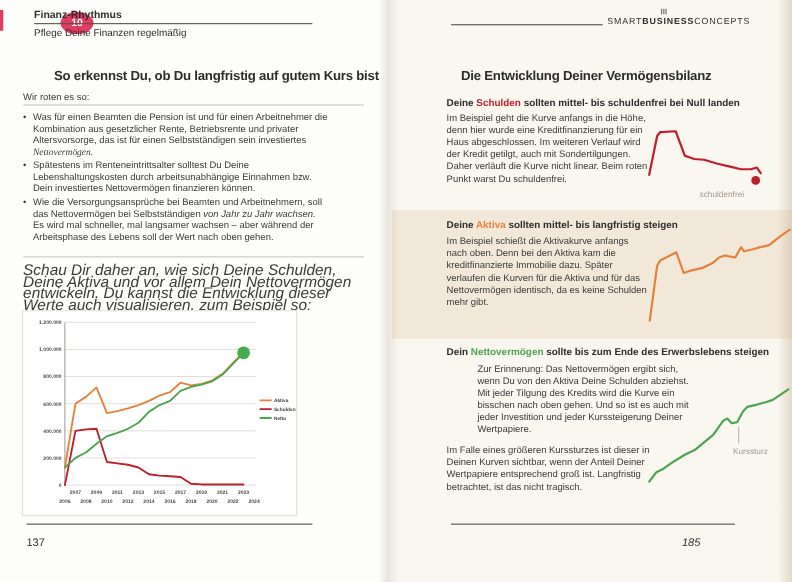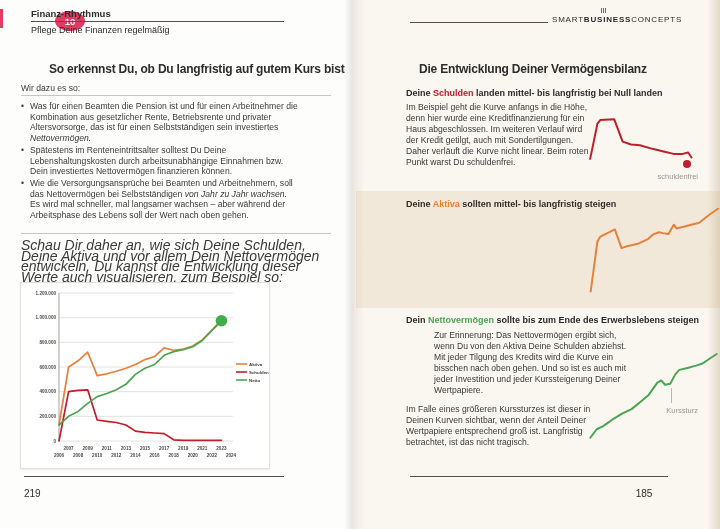--- a/index.html
+++ b/index.html
@@ -28,36 +28,36 @@
   .bullets{left:21px;top:101px;width:277px;font-size:8.6px;line-height:10.7px;}
   .bullets .li{position:relative;padding-left:9px;margin:0 0 1px 0;}
   .bullets .li::before{content:"•";position:absolute;left:0;top:0;}
   .hr2{left:21px;top:233px;width:310px;}
   .closing{left:21px;top:240px;width:302px;font-size:14px;line-height:10.7px;font-style:italic;}
   .chart-card{left:20px;top:282px;width:248px;height:185px;background:#ffffff;border:1px solid #e3e1dd;box-shadow:0 1px 2px rgba(0,0,0,0.07);}
   .footer-rule-left{left:24px;top:476px;width:260px;height:1px;background:#55504b;}
   .page-num{font-size:10px;color:#2e2e2d;}
   .pn-left{left:24px;top:488px;}
   .footer-rule-right{left:410px;top:476px;width:258px;height:1px;background:#55504b;}
-  .pn-right{left:620px;top:488px;width:48px;text-align:center;}
+  .pn-right{left:620px;top:488px;width:48px;text-align:left;font-style:italic;}
   .right-h1{left:406px;top:62px;margin-left:13px;}
   .sec-head{font-size:9px;font-weight:bold;color:#2d2d2c;white-space:nowrap;}
   .sec1-head{left:406px;top:88px;}
   .sec-body{font-size:8.6px;line-height:11px;}
   .sec1-body{left:406px;top:102px;width:184px;}
   .sec2-head{left:406px;top:199px;}
   .sec2-body{left:406px;top:214px;width:184px;}
   .sec3-head{left:406px;top:315px;}
   .sec3-body{left:406px;top:330px;width:196px;margin-left:28px;}
   .sec3-body2{left:406px;top:404px;width:196px;}
   .spark{overflow:visible;}
   .spark-red{left:584px;top:97px;width:112px;height:72px;}
   .dot-red{left:683px;top:160px;width:8px;height:8px;border-radius:50%;background:#bf1e2c;}
   .ann{font-size:7.5px;color:#9e978c;}
-  .ann-schuldenfrei{left:636px;top:172px;width:62px;text-align:right;}
+  .ann-schuldenfrei{left:636px;top:172px;width:62px;text-align:left;}
   .spark-orange{left:584px;top:204px;width:134px;height:94px;}
   .spark-green{left:589px;top:354px;width:129px;height:106px;}
   .kurssturz-leader{left:671px;top:388px;width:1px;height:15px;background:#bcb6ac;}
   .ann-kurssturz{left:648px;top:406px;width:50px;text-align:right;}
 </style>
 </head>
 <body>
 
 <div class="spread">
 
@@ -76,25 +76,25 @@
 
   <div class="abs header-rule-right"></div>
   <div class="abs brand-glyph">
       <i></i>
       <i></i>
       <i></i>
     </div>
   <div class="abs brand"><span style="text-transform:uppercase;">smart</span><span class="b" style="text-transform:uppercase;">business</span><span style="text-transform:uppercase;">concepts</span></div>
 
   <div class="abs h1 left-h1">So erkennst Du, ob Du langfristig auf gutem Kurs bist</div>
-  <div class="abs intro">Wir dazu es so:</div>
+  <div class="abs intro">Wir roten es so:</div>
   <div class="abs hr-light hr1"></div>
 
   <div class="abs bullets">
-    <div class="li"><span>Was für einen Beamten die Pension ist und für einen Arbeitnehmer die Kombination aus gesetzlicher Rente, Betriebsrente und privater Altersvorsorge, das ist für einen Selbstständigen sein investiertes </span><span style="font-style: italic;">Nettovermögen.</span></div>
+    <div class="li"><span>Was für einen Beamten die Pension ist und für einen Arbeitnehmer die Kombination aus gesetzlicher Rente, Betriebsrente und privater Altersvorsorge, das ist für einen Selbstständigen sein investiertes </span><span style="font-style: italic; font-family: Liberation Serif, serif;">Nettovermögen.</span></div>
     <div class="li"><span>Spätestens im Renteneintrittsalter solltest Du Deine Lebenshaltungskosten durch arbeitsunabhängige Einnahmen bzw. Dein investiertes Nettovermögen finanzieren können.</span></div>
     <div class="li"><span>Wie die Versorgungsansprüche bei Beamten und Arbeitnehmern, soll das Nettovermögen bei Selbstständigen </span><span style="font-style: italic;">von Jahr zu Jahr wachsen.</span><span> Es wird mal schneller, mal langsamer wachsen – aber während der Arbeitsphase des Lebens soll der Wert nach oben gehen.</span></div>
   </div>
 
   <div class="abs hr-light hr2"></div>
   <div class="abs closing">Schau Dir daher an, wie sich Deine Schulden, Deine Aktiva und vor allem Dein Nettovermögen entwickeln. Du kannst die Entwicklung dieser Werte auch visualisieren, zum Beispiel so:</div>
 
   <div class="abs chart-card">
     <svg id="main-chart" width="248" height="185" viewBox="0 0 248 185">
         <line x1="38" y1="158" x2="212" y2="158" stroke="#dddbd7" stroke-width="0.8"></line>
@@ -138,33 +138,34 @@
         <line x1="215" y1="81" x2="226" y2="81" stroke="#e5813a" stroke-width="1.6"></line>
         <text x="228" y="82.8" font-size="4.4" font-weight="bold" fill="#3c3c3a" font-family="&quot;Liberation Sans&quot;,sans-serif">Aktiva</text>
         <line x1="215" y1="89" x2="226" y2="89" stroke="#bf1e2c" stroke-width="1.6"></line>
         <text x="228" y="90.8" font-size="4.4" font-weight="bold" fill="#3c3c3a" font-family="&quot;Liberation Sans&quot;,sans-serif">Schulden</text>
         <line x1="215" y1="97" x2="226" y2="97" stroke="#4da453" stroke-width="1.6"></line>
         <text x="228" y="98.8" font-size="4.4" font-weight="bold" fill="#3c3c3a" font-family="&quot;Liberation Sans&quot;,sans-serif">Netto</text>
       </svg>
   </div>
 
   <div class="abs footer-rule-left"></div>
-  <div class="abs page-num pn-left">219</div>
+  <div class="abs page-num pn-left">137</div>
 
   <div class="abs h1 right-h1">Die Entwicklung Deiner Vermögensbilanz</div>
 
-  <div class="abs sec-head sec1-head"><span>Deine </span><span style="color: rgb(191, 30, 44);">Schulden</span><span> landen mittel- bis langfristig bei Null landen</span></div>
+  <div class="abs sec-head sec1-head"><span>Deine </span><span style="color: rgb(191, 30, 44);">Schulden</span><span> sollten mittel- bis schuldenfrei bei Null landen</span></div>
   <div class="abs sec-body sec1-body">Im Beispiel geht die Kurve anfangs in die Höhe, denn hier wurde eine Kreditfinanzierung für ein Haus abgeschlossen. Im weiteren Verlauf wird der Kredit getilgt, auch mit Sondertilgungen. Daher verläuft die Kurve nicht linear. Beim roten Punkt warst Du schuldenfrei.</div>
   <svg class="abs spark spark-red" id="spark-red" viewBox="0 0 100 100" preserveAspectRatio="none">
       <polyline points="5.5,86 12,37 14.5,32 27,31 34.5,62 42,66 50,67 61,72 72,76 80,79 88,79 93,77 96,84" fill="none" stroke="#bf1e2c" stroke-width="2" stroke-linejoin="round" stroke-linecap="round" vector-effect="non-scaling-stroke" style="vector-effect: non-scaling-stroke;"></polyline>
     </svg>
   <div class="abs dot-red"></div>
   <div class="abs ann ann-schuldenfrei">schuldenfrei</div>
 
   <div class="abs sec-head sec2-head"><span>Deine </span><span style="color: rgb(229, 129, 58);">Aktiva</span><span> sollten mittel- bis langfristig steigen</span></div>
+  <div class="abs sec-body sec2-body">Im Beispiel schießt die Aktivakurve anfangs nach oben. Denn bei den Aktiva kam die kreditfinanzierte Immobilie dazu. Später verlaufen die Kurven für die Aktiva und für das Nettovermögen identisch, da es keine Schulden mehr gibt.</div>
   <svg class="abs spark spark-orange" id="spark-orange" viewBox="0 0 100 100" preserveAspectRatio="none">
       <polyline points="5,93 10,40 12,35 23,27 28,47 32,45 41,42 48,37 52,32 56,30 59,31 63,32 67,22 69,26 75,24 80,22 86,20 93,12 100,5" fill="none" stroke="#e5813a" stroke-width="2" stroke-linejoin="round" stroke-linecap="round" vector-effect="non-scaling-stroke" style="vector-effect: non-scaling-stroke;"></polyline>
     </svg>
 
   <div class="abs sec-head sec3-head"><span>Dein </span><span style="color: rgb(77, 164, 83);">Nettovermögen</span><span> sollte bis zum Ende des Erwerbslebens steigen</span></div>
   <div class="abs sec-body sec3-body">Zur Erinnerung: Das Nettovermögen ergibt sich, wenn Du von den Aktiva Deine Schulden abziehst. Mit jeder Tilgung des Kredits wird die Kurve ein bisschen nach oben gehen. Und so ist es auch mit jeder Investition und jeder Kurssteigerung Deiner Wertpapiere.</div>
   <div class="abs sec-body sec3-body2">Im Falle eines größeren Kurssturzes ist dieser in Deinen Kurven sichtbar, wenn der Anteil Deiner Wertpapiere entsprechend groß ist. Langfristig betrachtet, ist das nicht tragisch.</div>
   <svg class="abs spark spark-green" id="spark-green" viewBox="0 0 100 100" preserveAspectRatio="none">
       <polyline points="1,79 6,71 11,68 18,62 26,56 33,52 40,45 46,39 53,27 56,25 59,29 63,28 67,19 70,15 77,13 83,11 88,9 94,4 99,0" fill="none" stroke="#4da453" stroke-width="2" stroke-linejoin="round" stroke-linecap="round" vector-effect="non-scaling-stroke" style="vector-effect: non-scaling-stroke;"></polyline>
     </svg>

